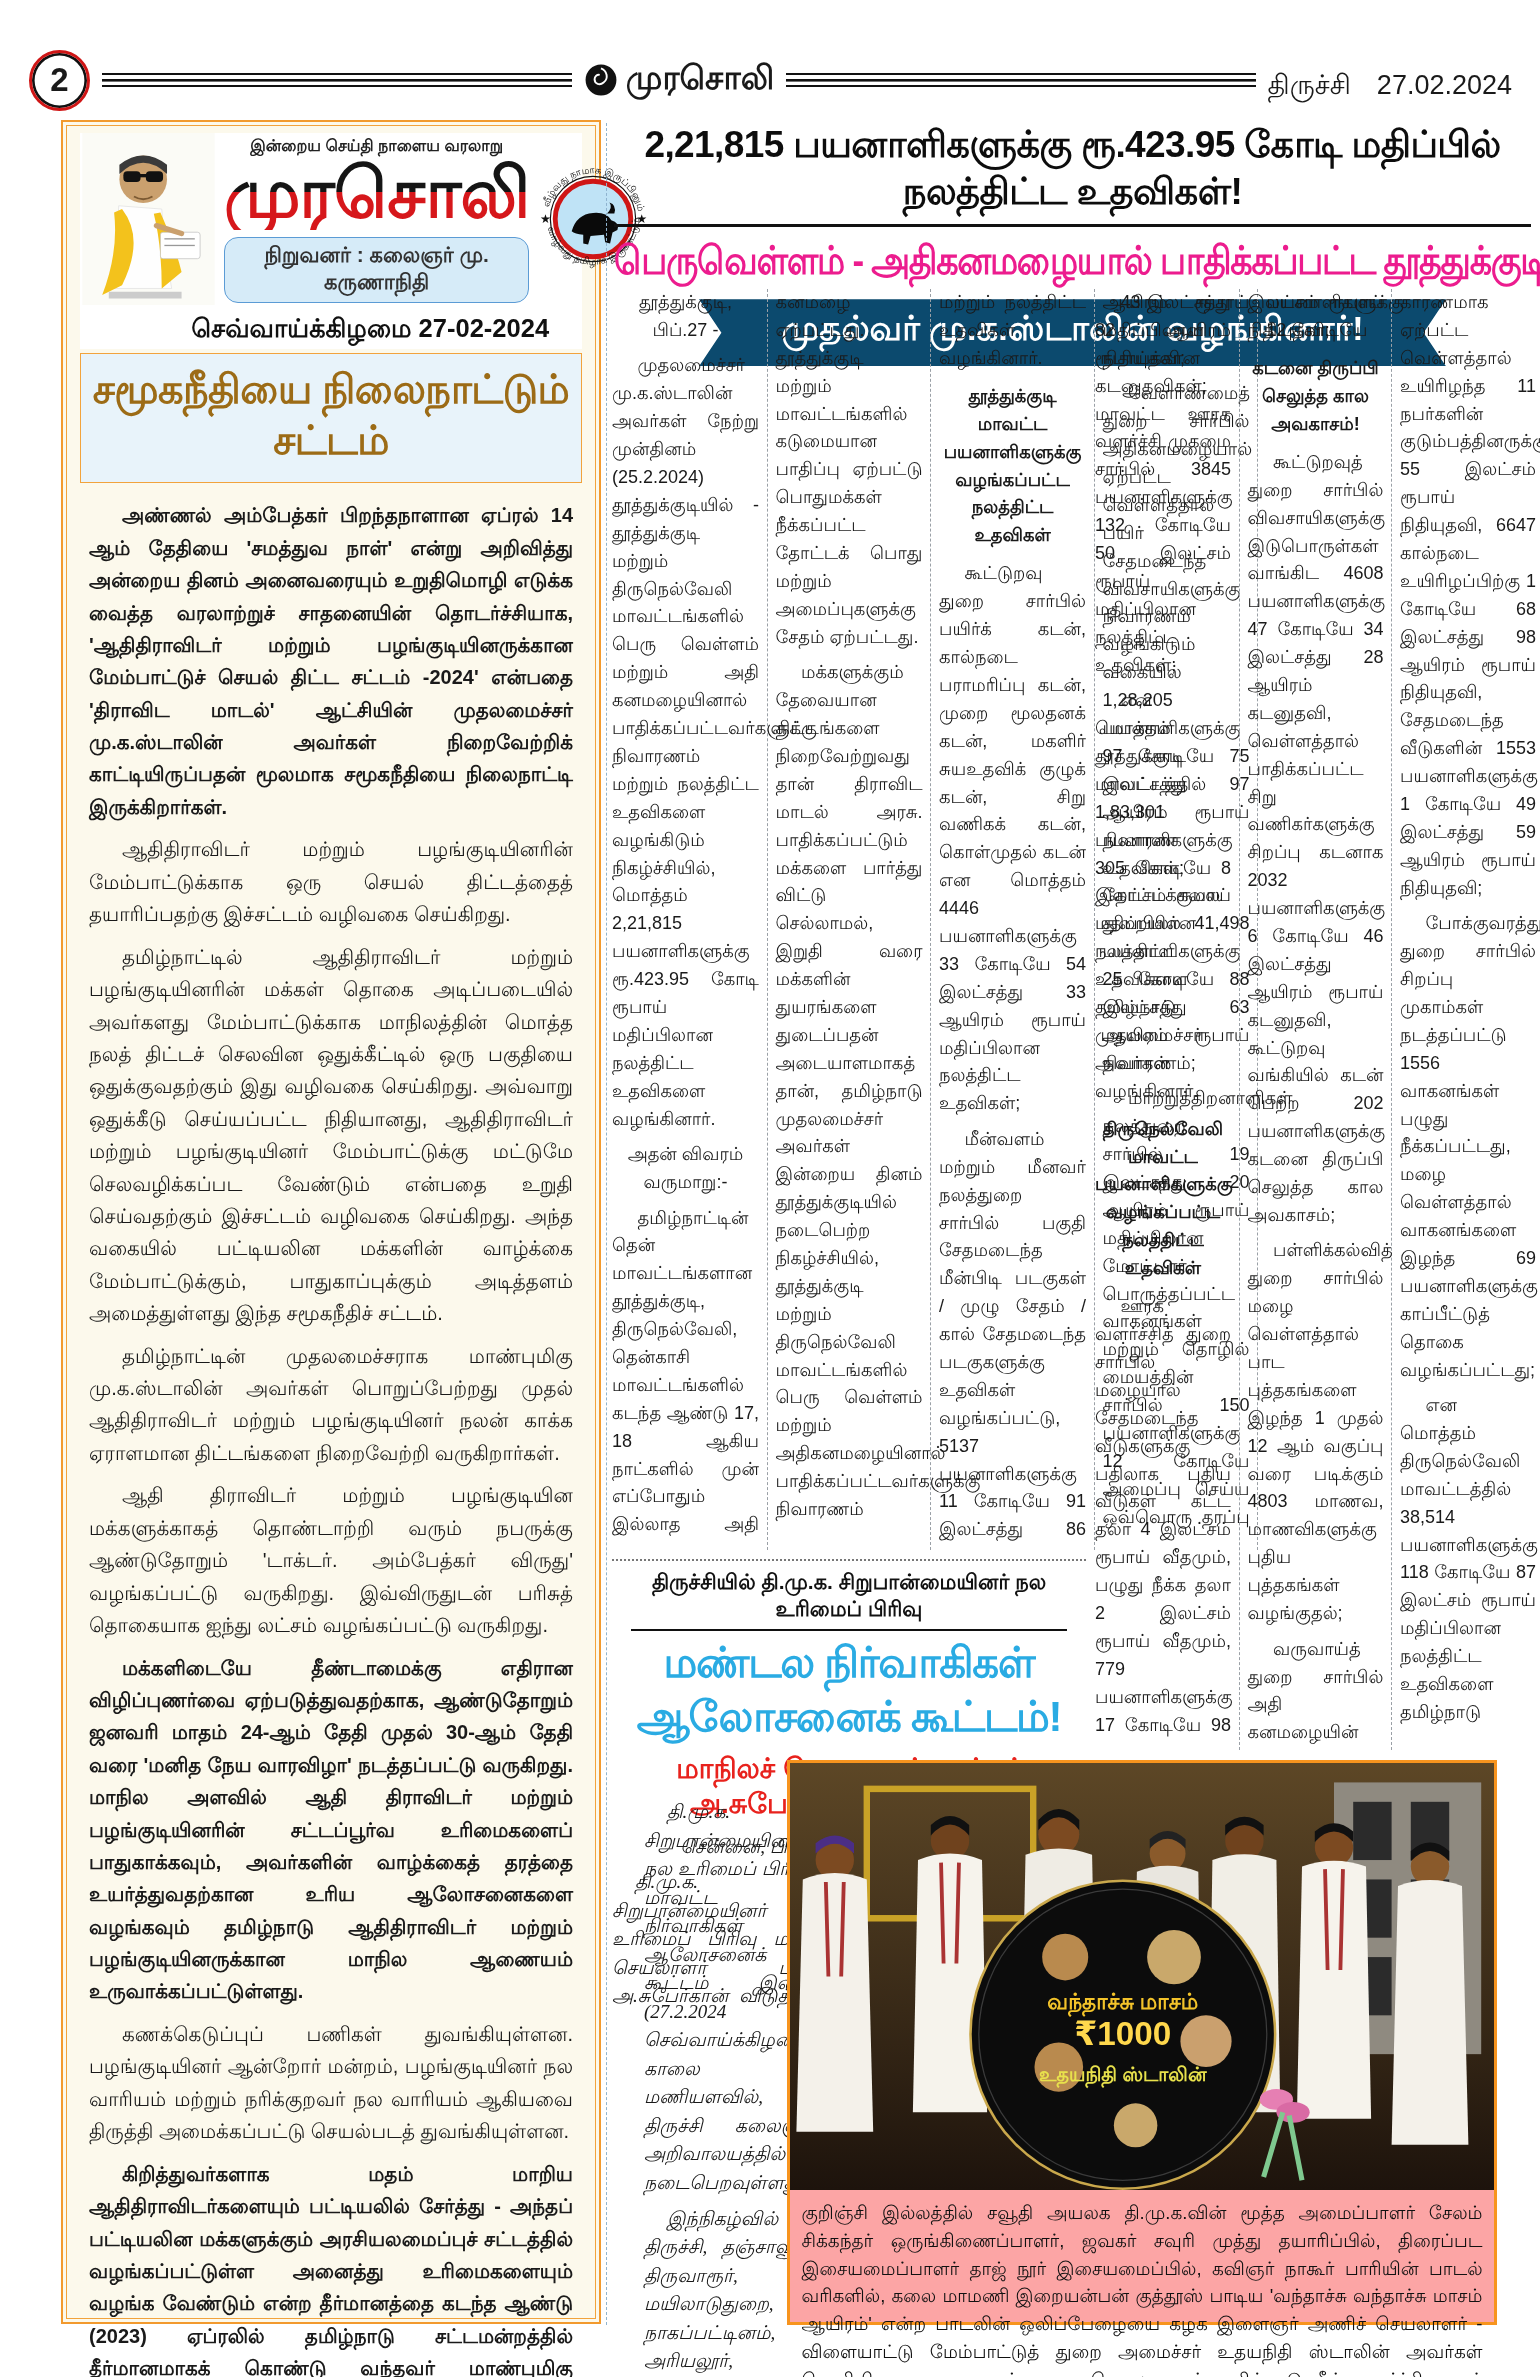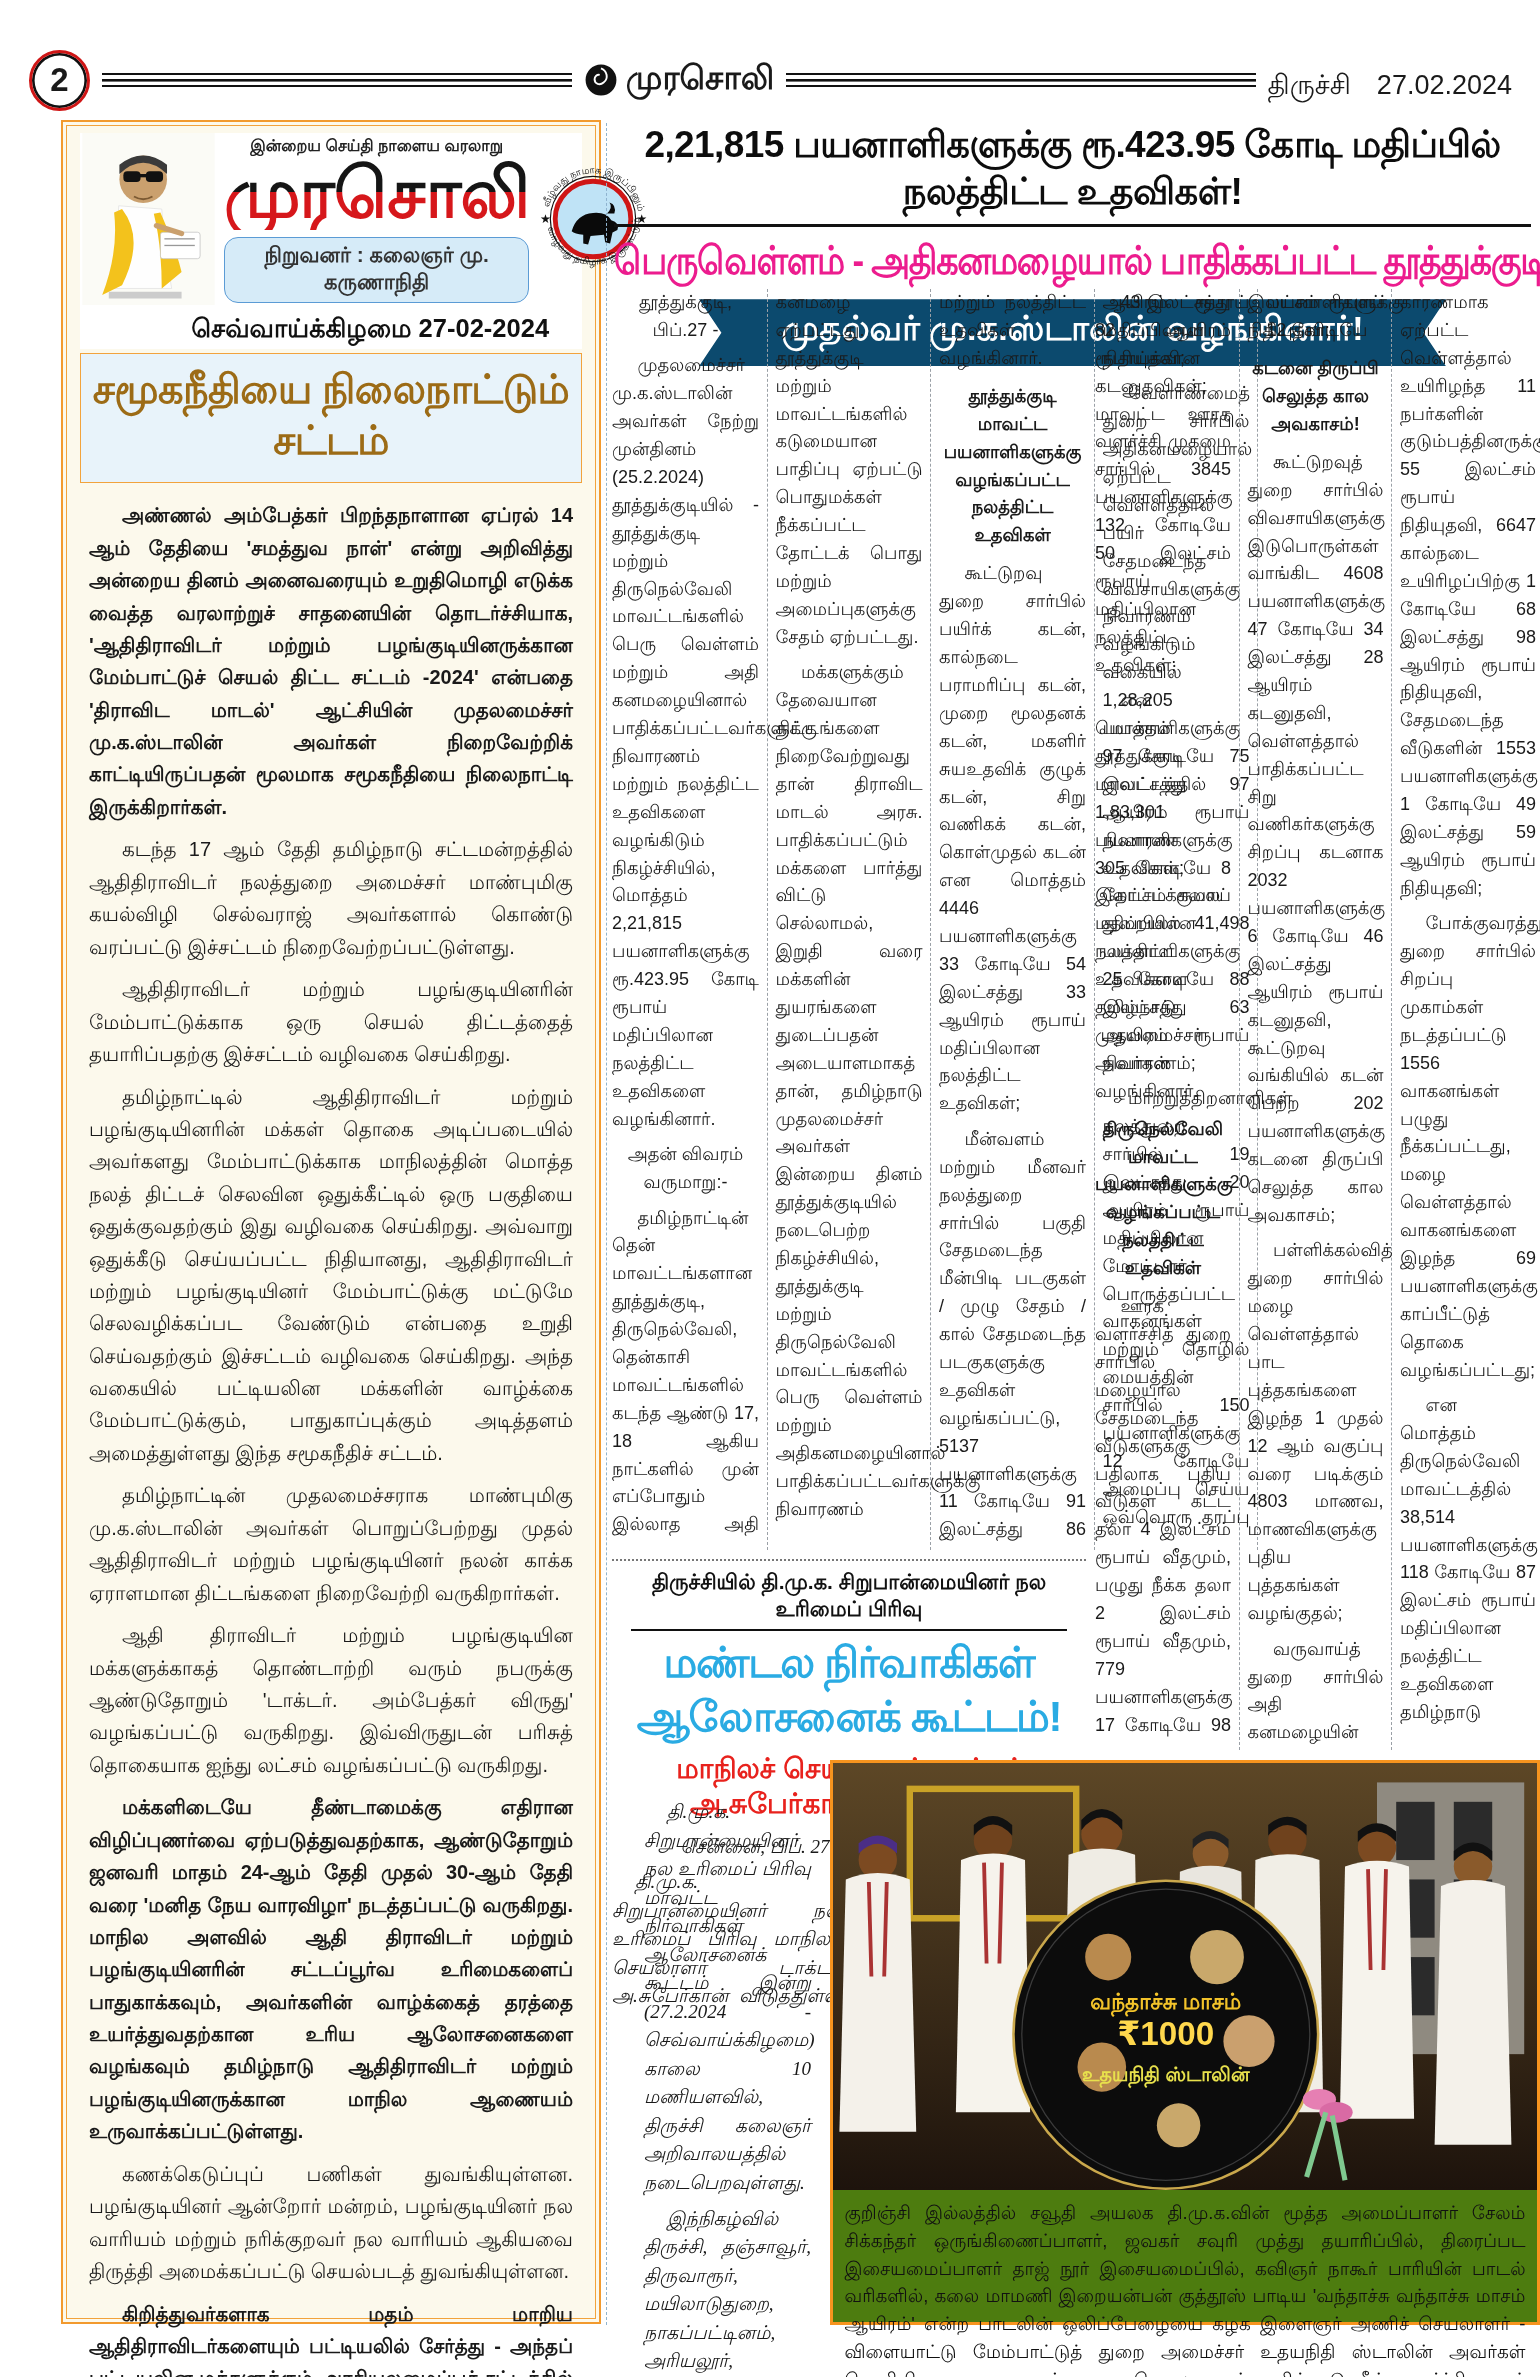--- a/index.html
+++ b/index.html
@@ -50,21 +50,21 @@
   .t-head1{text-align:center;font-size:21px;font-weight:800;color:#111;padding-bottom:5.1px;border-bottom:2.6px solid #111;width:92%;margin:0 auto;}
   .t-head2{text-align:center;font-size:42px;font-weight:900;color:#2AABE3;margin-top:7.7px;letter-spacing:-1.3px;}
   .t-head3{text-align:center;font-size:28px;font-weight:800;color:#E8221D;margin-top:6.4px;}
   #trichy-body{margin-top:10.2px;column-count:2;column-gap:16.6px;font-family:"Liberation Serif","DejaVu Serif",serif;font-style:italic;font-size:19px;line-height:1.5;text-align:justify;}
   #trichy-body .fl{margin:0 0 6.4px;text-indent:23px;}
   #trichy-body .fl.dateline{text-align:right;text-indent:0;}
   #trichy-cont{position:absolute;left:644px;top:1798px;width:167px;height:562px;font-family:"Liberation Serif","DejaVu Serif",serif;font-style:italic;font-size:19px;line-height:1.5;text-align:justify;}
   #trichy-cont .fl{margin:0 0 7.7px;text-indent:23px;}
 
   
-  #photo-box{position:absolute;left:830px;top:1760px;width:710px;height:565px;border:3.2px solid #F7941E;background:#4d7c0f;box-sizing:border-box;}
+  #photo-box{position:absolute;left:787px;top:1760px;width:710px;height:565px;border:3.2px solid #F7941E;background:#fca5a5;box-sizing:border-box;}
   #photo-box svg{display:block;width:100%;height:427px;}
   .photo-caption{padding:9px 11.5px 0;font-size:18.5px;line-height:1.5;text-align:justify;color:#111;}
 </style>
 </head>
 <body>
 
 <div id="header">
   <div class="pagenum-circle">2</div>
   <div class="hrule"></div>
   <div class="head-brand">
@@ -120,21 +120,20 @@
         <text x="18" y="112" font-size="20" fill="#111">★</text>
         <text x="176" y="112" font-size="20" fill="#111">★</text>
       </svg>
       <div class="mast-date">செவ்வாய்க்கிழமை 27-02-2024</div>
     </div>
 
     <div class="left-headline">சமூகநீதியை நிலைநாட்டும் சட்டம்</div>
 
     <div id="left-body">
         <p class="fl bold">அண்ணல் அம்பேத்கர் பிறந்தநாளான ஏப்ரல் 14 ஆம் தேதியை 'சமத்துவ நாள்' என்று அறிவித்து அன்றைய தினம் அனைவரையும் உறுதிமொழி எடுக்க வைத்த வரலாற்றுச் சாதனையின் தொடர்ச்சியாக, 'ஆதிதிராவிடர் மற்றும் பழங்குடியினருக்கான மேம்பாட்டுச் செயல் திட்ட சட்டம் -2024' என்பதை 'திராவிட மாடல்' ஆட்சியின் முதலமைச்சர் மு.க.ஸ்டாலின் அவர்கள் நிறைவேற்றிக் காட்டியிருப்பதன் மூலமாக சமூகநீதியை நிலைநாட்டி இருக்கிறார்கள்.</p>
-        <p class="fl">கடந்த 17 ஆம் தேதி தமிழ்நாடு சட்டமன்றத்தில் ஆதிதிராவிடர் நலத்துறை அமைச்சர் மாண்புமிகு கயல்விழி செல்வராஜ் அவர்களால் கொண்டு வரப்பட்டு இச்சட்டம் நிறைவேற்றப்பட்டுள்ளது.</p>
         <p class="fl">ஆதிதிராவிடர் மற்றும் பழங்குடியினரின் மேம்பாட்டுக்காக ஒரு செயல் திட்டத்தைத் தயாரிப்பதற்கு இச்சட்டம் வழிவகை செய்கிறது.</p>
         <p class="fl">தமிழ்நாட்டில் ஆதிதிராவிடர் மற்றும் பழங்குடியினரின் மக்கள் தொகை அடிப்படையில் அவர்களது மேம்பாட்டுக்காக மாநிலத்தின் மொத்த நலத் திட்டச் செலவின ஒதுக்கீட்டில் ஒரு பகுதியை ஒதுக்குவதற்கும் இது வழிவகை செய்கிறது. அவ்வாறு ஒதுக்கீடு செய்யப்பட்ட நிதியானது, ஆதிதிராவிடர் மற்றும் பழங்குடியினர் மேம்பாட்டுக்கு மட்டுமே செலவழிக்கப்பட வேண்டும் என்பதை உறுதி செய்வதற்கும் இச்சட்டம் வழிவகை செய்கிறது. அந்த வகையில் பட்டியலின மக்களின் வாழ்க்கை மேம்பாட்டுக்கும், பாதுகாப்புக்கும் அடித்தளம் அமைத்துள்ளது இந்த சமூகநீதிச் சட்டம்.</p>
         <p class="fl">தமிழ்நாட்டின் முதலமைச்சராக மாண்புமிகு மு.க.ஸ்டாலின் அவர்கள் பொறுப்பேற்றது முதல் ஆதிதிராவிடர் மற்றும் பழங்குடியினர் நலன் காக்க ஏராளமான திட்டங்களை நிறைவேற்றி வருகிறார்கள்.</p>
         <p class="fl">ஆதி திராவிடர் மற்றும் பழங்குடியின மக்களுக்காகத் தொண்டாற்றி வரும் நபருக்கு ஆண்டுதோறும் 'டாக்டர். அம்பேத்கர் விருது' வழங்கப்பட்டு வருகிறது. இவ்விருதுடன் பரிசுத் தொகையாக ஐந்து லட்சம் வழங்கப்பட்டு வருகிறது.</p>
         <p class="fl bold">மக்களிடையே தீண்டாமைக்கு எதிரான விழிப்புணர்வை ஏற்படுத்துவதற்காக, ஆண்டுதோறும் ஜனவரி மாதம் 24-ஆம் தேதி முதல் 30-ஆம் தேதி வரை 'மனித நேய வாரவிழா' நடத்தப்பட்டு வருகிறது. மாநில அளவில் ஆதி திராவிடர் மற்றும் பழங்குடியினரின் சட்டப்பூர்வ உரிமைகளைப் பாதுகாக்கவும், அவர்களின் வாழ்க்கைத் தரத்தை உயர்த்துவதற்கான உரிய ஆலோசனைகளை வழங்கவும் தமிழ்நாடு ஆதிதிராவிடர் மற்றும் பழங்குடியினருக்கான மாநில ஆணையம் உருவாக்கப்பட்டுள்ளது.</p>
         <p class="fl">கணக்கெடுப்புப் பணிகள் துவங்கியுள்ளன. பழங்குடியினர் ஆன்றோர் மன்றம், பழங்குடியினர் நல வாரியம் மற்றும் நரிக்குறவர் நல வாரியம் ஆகியவை திருத்தி அமைக்கப்பட்டு செயல்படத் துவங்கியுள்ளன.</p>
         <p class="fl bold">கிறித்துவர்களாக மதம் மாறிய ஆதிதிராவிடர்களையும் பட்டியலில் சேர்த்து - அந்தப் பட்டியலின மக்களுக்கும் அரசியலமைப்புச் சட்டத்தில் வழங்கப்பட்டுள்ள அனைத்து உரிமைகளையும் வழங்க வேண்டும் என்ற தீர்மானத்தை கடந்த ஆண்டு (2023) ஏப்ரலில் தமிழ்நாடு சட்டமன்றத்தில் தீர்மானமாகக் கொண்டு வந்தவர் மாண்புமிகு முதலமைச்சர் மு.க.ஸ்டாலின் அவர்கள்.</p>
       </div>
 
   </div>

